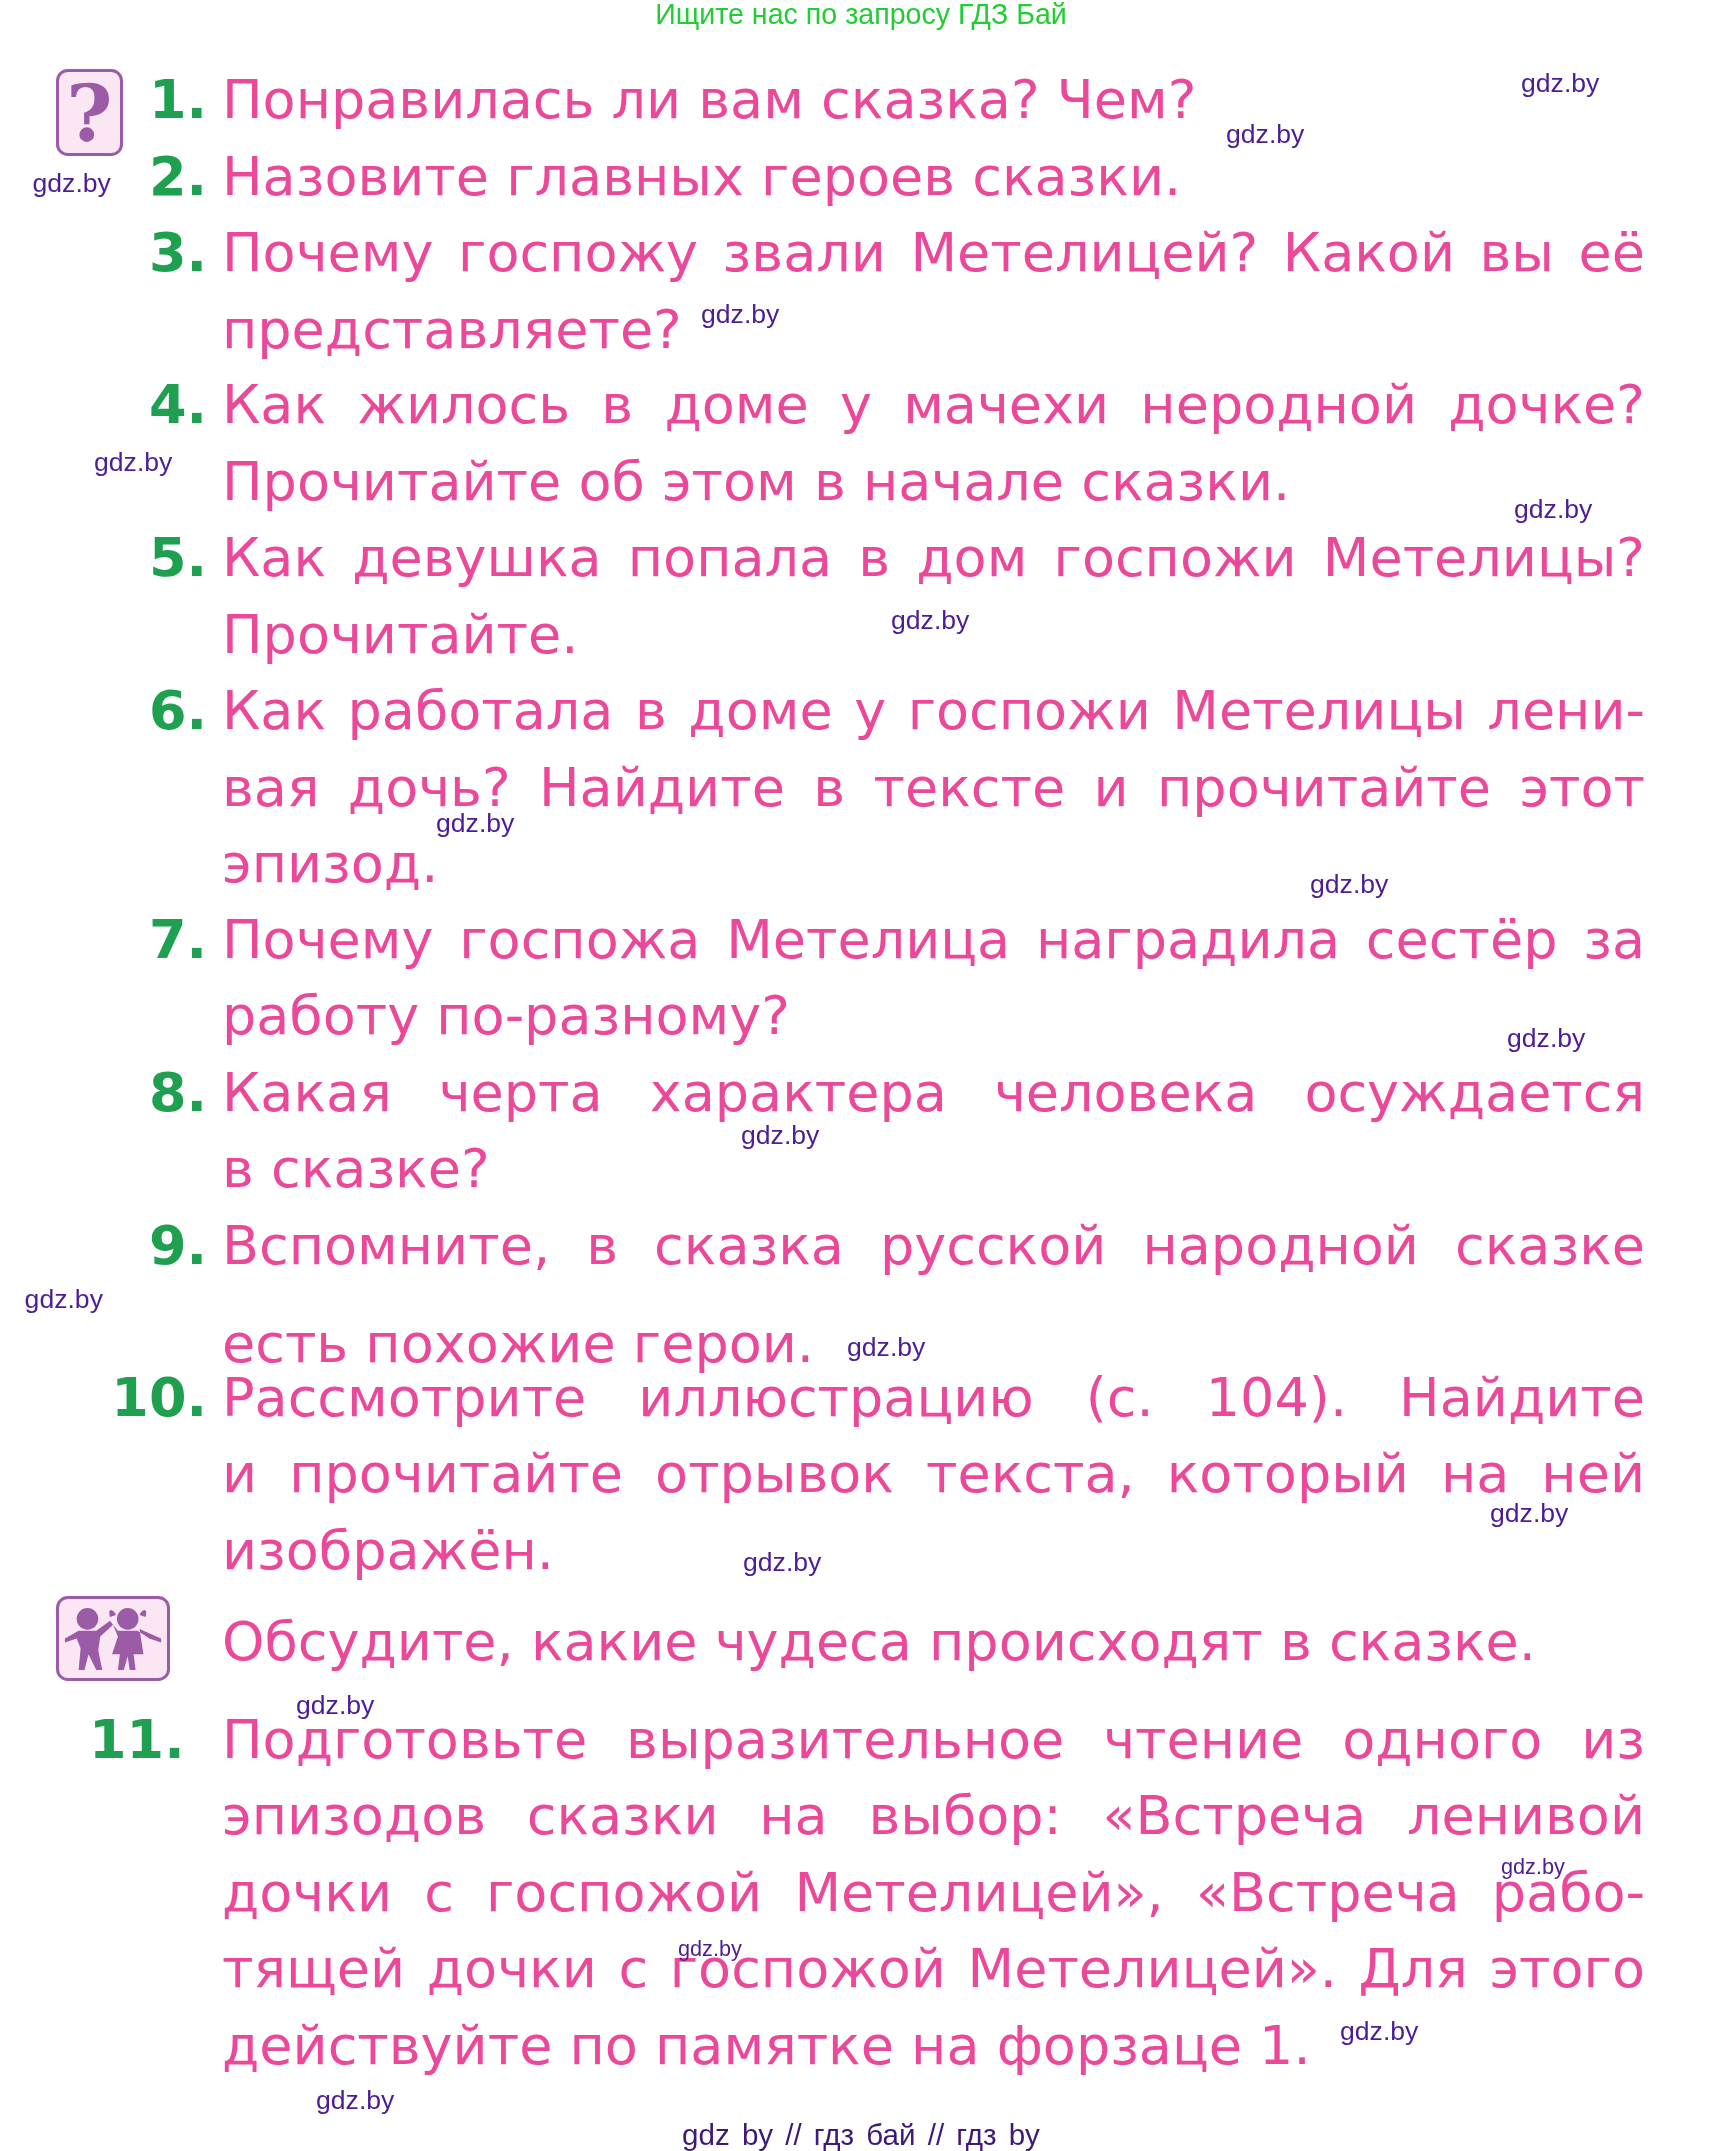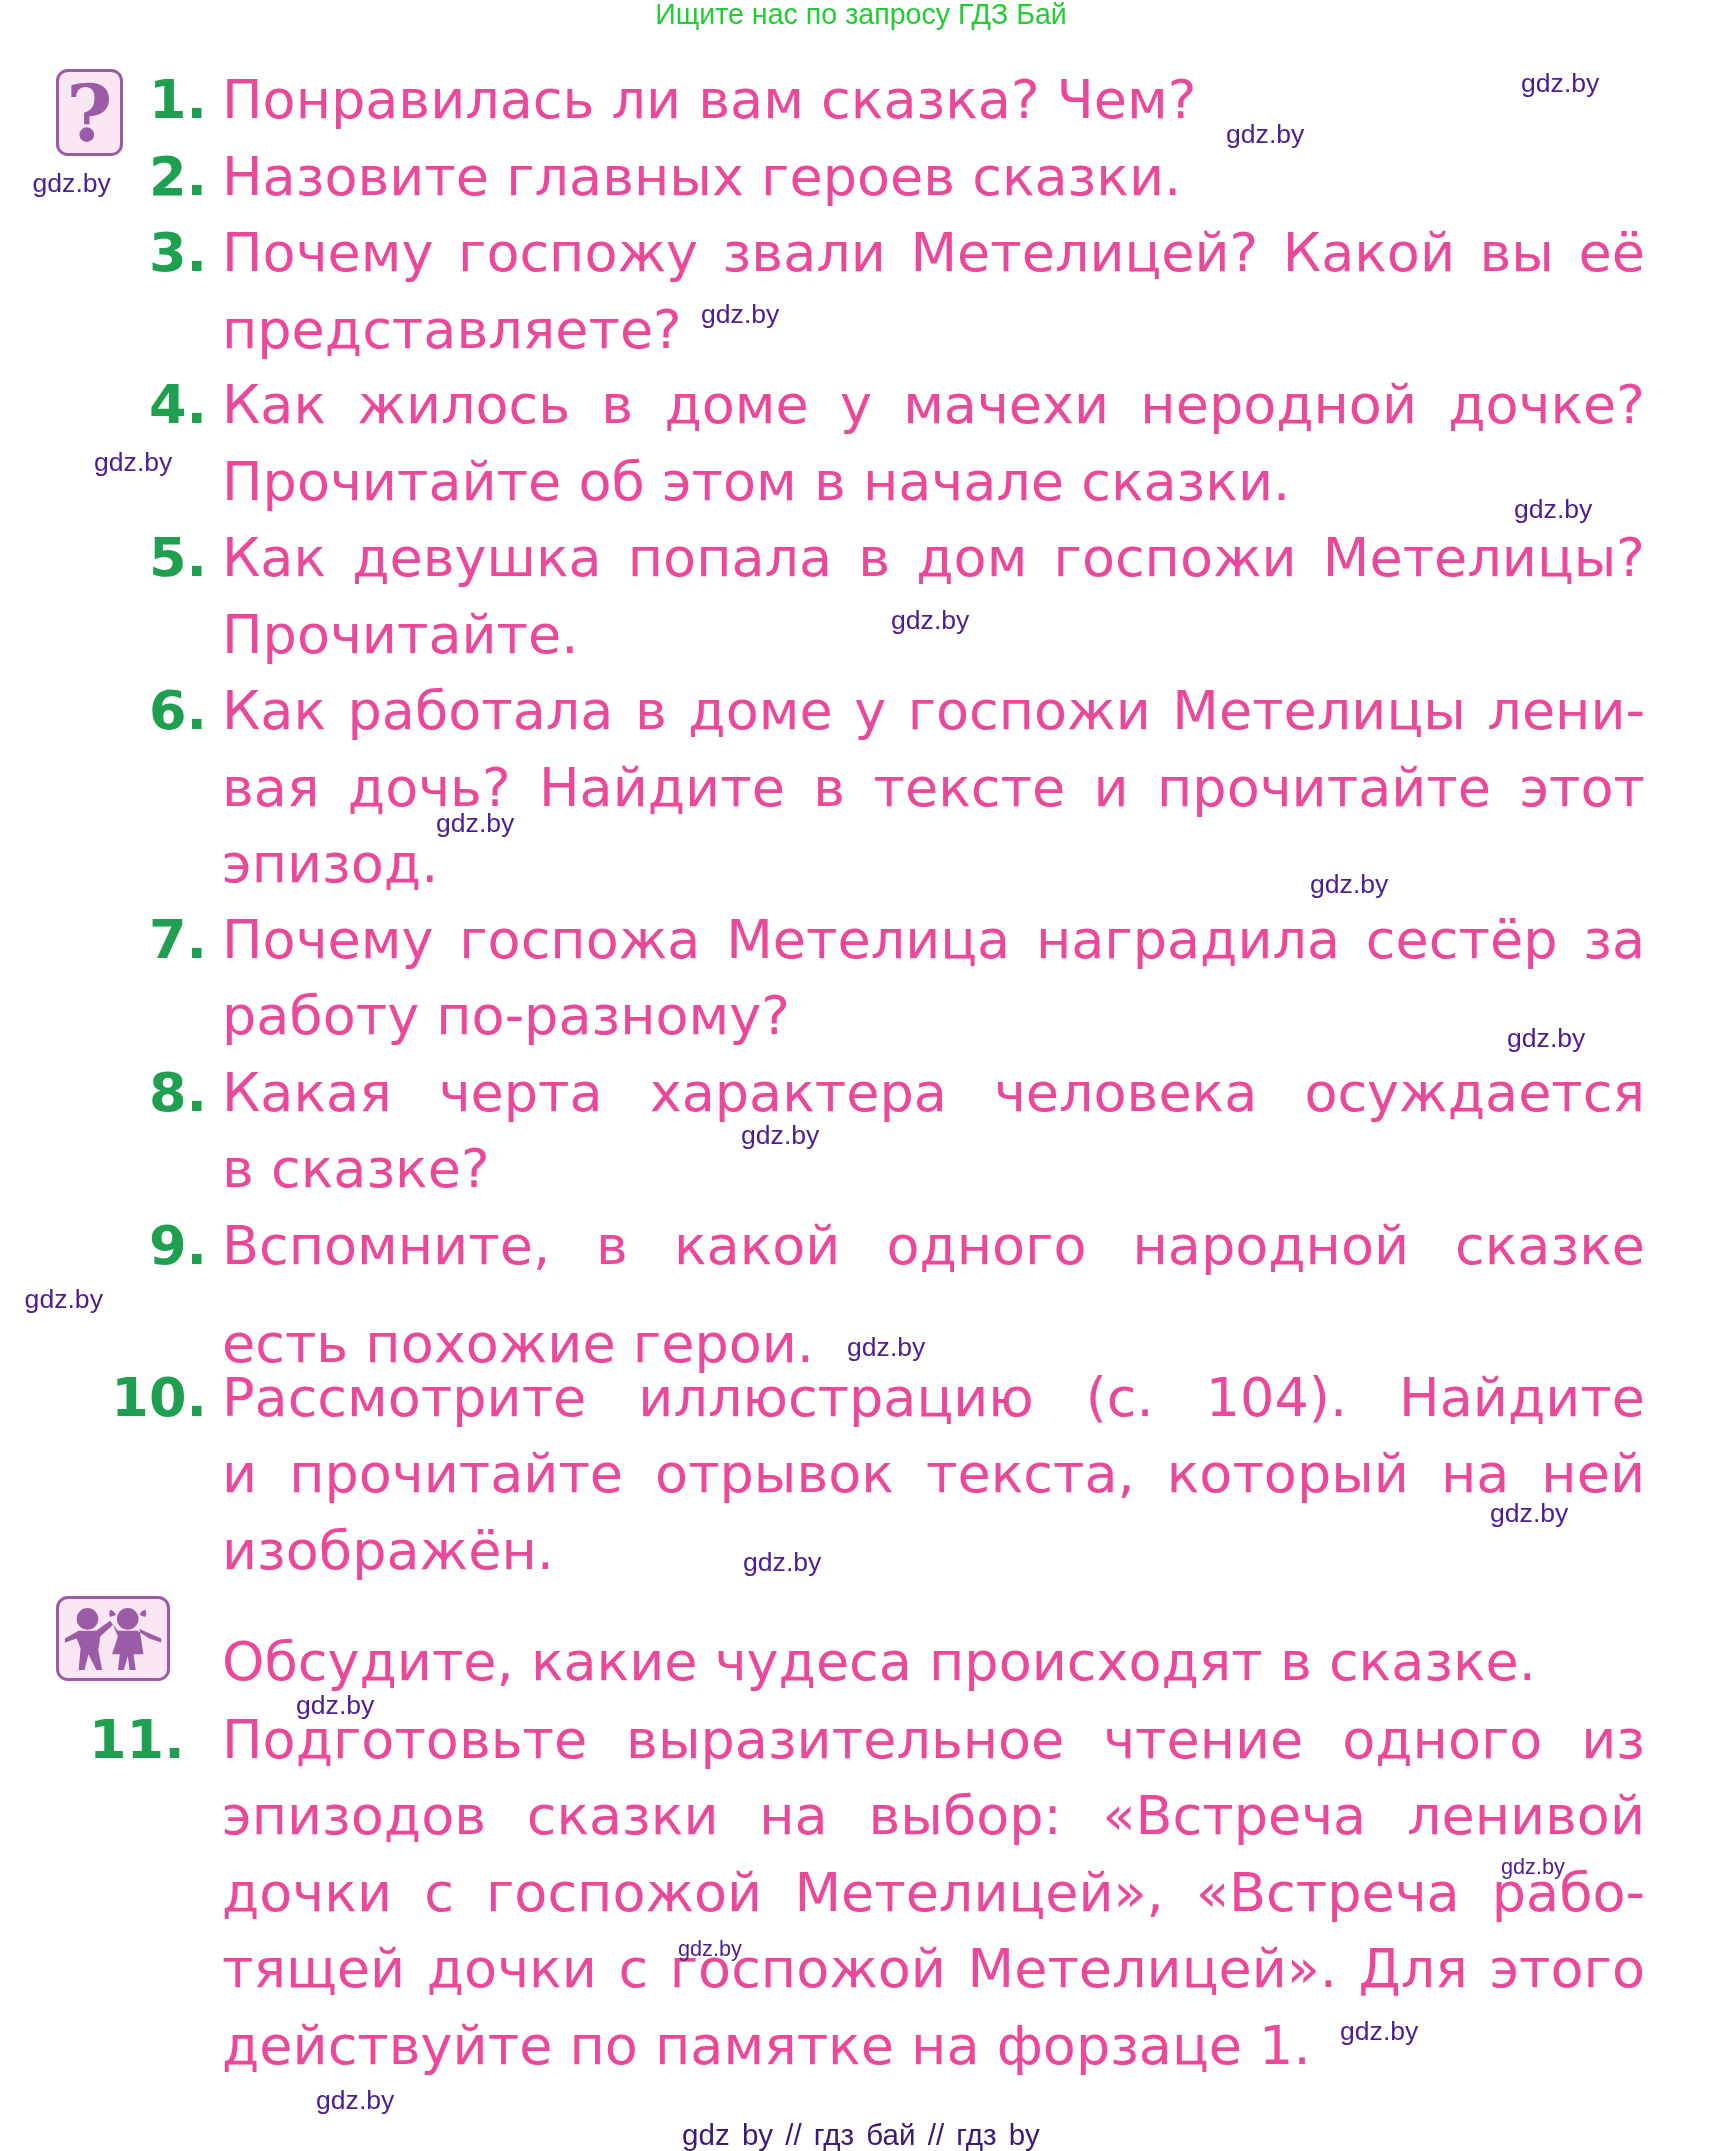--- a/index.html
+++ b/index.html
@@ -56,41 +56,41 @@
 
 <div class="num" style="top:901px;">7.</div>
 <div class="line just" style="top:901px;">Почему госпожа Метелица наградила сестёр за</div>
 <div class="line" style="top:977px;">работу по-разному?</div>
 
 <div class="num" style="top:1054px;">8.</div>
 <div class="line just" style="top:1054px;">Какая черта характера человека осуждается</div>
 <div class="line" style="top:1130px;">в сказке?</div>
 
 <div class="num" style="top:1207px;">9.</div>
-<div class="line just" style="top:1207px;">Вспомните, в какой одного народной сказке</div>
+<div class="line just" style="top:1207px;">Вспомните, в сказка русской народной сказке</div>
 <div class="line" style="top:1283px;margin-top:22px;">есть похожие герои.</div>
 
 <div class="num" style="top:1359px;">10.</div>
 <div class="line just" style="top:1359px;">Рассмотрите иллюстрацию (с. 104). Найдите</div>
 <div class="line just" style="top:1435px;">и прочитайте отрывок текста, который на ней</div>
 <div class="line" style="top:1512px;">изображён.</div>
 
 <div class="icon-box" style="left:56px; top:1596px; width:114px; height:85px;">
   <svg width="108" height="79" viewBox="0 0 110 80" style="position:absolute;left:0;top:0;">
     <g fill="#9b5ba6">
       <circle cx="29" cy="20" r="11"></circle>
       <path d="M20 32 L38 32 L52 22 L55 26 L42 38 L40 52 L44 72 L38 72 L30 56 L26 72 L20 72 L22 50 L18 40 L6 44 L6 40 Z"></path>
       <circle cx="70" cy="20" r="11"></circle>
       <path d="M57 14 C52 8 50 12 52 18 L58 16 Z"></path>
       <path d="M83 14 C88 8 90 12 88 18 L82 16 Z"></path>
       <path d="M55 26 L60 32 L80 32 L92 40 L104 44 L104 40 L86 32 L82 30 L86 56 L76 56 L78 72 L72 72 L70 58 L66 72 L60 72 L62 56 L54 56 L60 38 Z"></path>
     </g>
   </svg>
 </div>
-<div class="line" style="top:1603px;margin-top:20px;">Обсудите, какие чудеса происходят в сказке.</div>
+<div class="line" style="top:1603px;">Обсудите, какие чудеса происходят в сказке.</div>
 
 <div class="num" style="top:1701px; left:89px; width:128px; text-align:left;">11.</div>
 <div class="line just" style="top:1701px;">Подготовьте выразительное чтение одного из</div>
 <div class="line just" style="top:1777px;">эпизодов сказки на выбор: «Встреча ленивой</div>
 <div class="line just" style="top:1854px;">дочки с госпожой Метелицей», «Встреча рабо-</div>
 <div class="line just" style="top:1930px;">тящей дочки с  госпожой Метелицей». Для этого</div>
 <div class="line" style="top:2007px;">действуйте по памятке на форзаце 1.</div>
 
 <div class="wm" style="left:1521px; top:69px;">gdz.by</div>
 <div class="wm" style="left:1226px; top:120px;">gdz.by</div>

